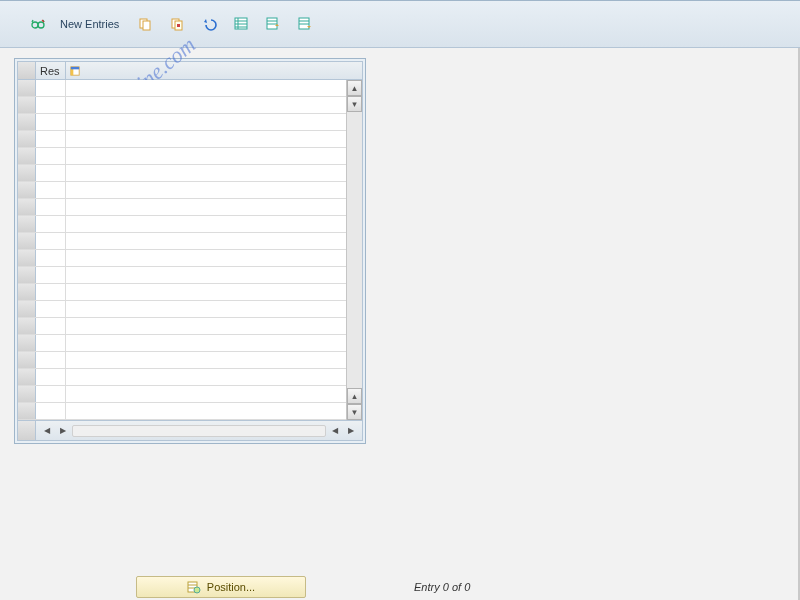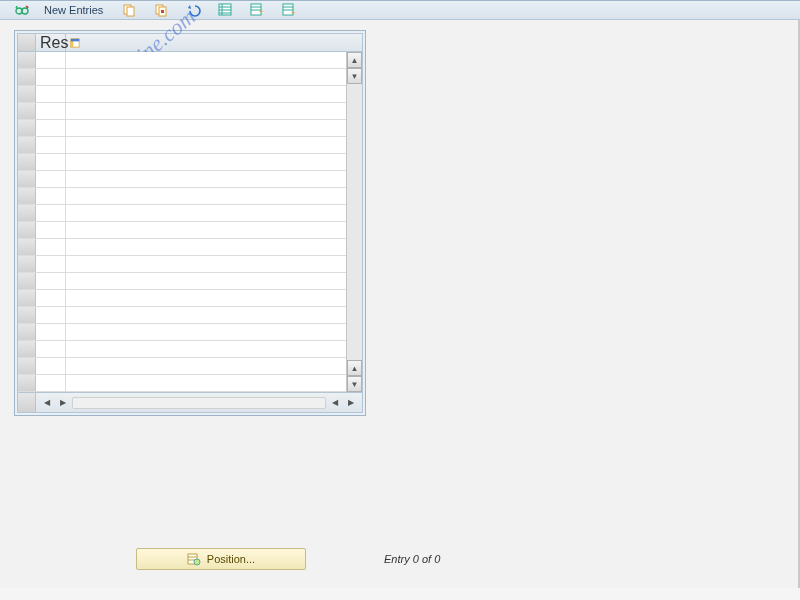--- a/index.html
+++ b/index.html
@@ -8,26 +8,26 @@
     font-size: 11px;
     background: #f5f5f5;
     color: #333;
     width: 800px;
     height: 600px;
     overflow: hidden;
     position: relative;
   }
   .toolbar {
     background: linear-gradient(#e8eff5, #d9e3ec);
-    height: 20px;
+    height: 48px;
     border-top: 1px solid #9fb5c9;
     border-bottom: 1px solid #b4c5d6;
     display: flex;
     align-items: center;
-    padding: 0 10px;
+    padding: 0 26px;
     gap: 8px;
   }
   .toolbar-btn {
     display: flex;
     align-items: center;
     height: 22px;
     padding: 0 4px;
     cursor: pointer;
     border-radius: 2px;
   }
@@ -80,21 +80,21 @@
     display: flex;
     background: linear-gradient(#ecf0f3, #dde5ec);
     height: 18px;
     border-bottom: 1px solid #b4c5d6;
   }
   .th {
     border-right: 1px solid #b4c5d6;
     display:flex; align-items:center;
     padding: 0 4px;
     color: #333;
-    font-size: 16px;
+    font-size: 11px;
   }
   .th-sel { width: 18px; background: linear-gradient(#e6e6e6,#d1d1d1); }
   .th-res { width: 30px; }
   .th-desc { flex: 1; }
   .th-conf { width: 18px; display:flex; align-items:center; justify-content:center; cursor:pointer; border-right:none;}
   .tbody {
     height: 340px;
     overflow: hidden;
     position: relative;
     display:flex;
@@ -147,21 +147,21 @@
     display:flex; align-items:center; justify-content:center;
     font-size:8px; color:#555; cursor:pointer;
   }
   .htrack { flex:1; height:12px; background:#f0f0f0; border:1px solid #d0d0d0; border-radius:2px; }
   .bottom-bar {
     position:absolute;
     bottom: 18px;
     left: 10px;
     display:flex;
     align-items:center;
-    gap: 78px;
+    gap: 108px;
   }
   .position-btn {
     width: 170px;
     height: 22px;
     margin-left: 126px;
     background: linear-gradient(#fff8dc, #f1e8b8);
     border: 1px solid #c6bb86;
     border-radius: 2px;
     display:flex; align-items:center; justify-content:center;
     gap:6px;

